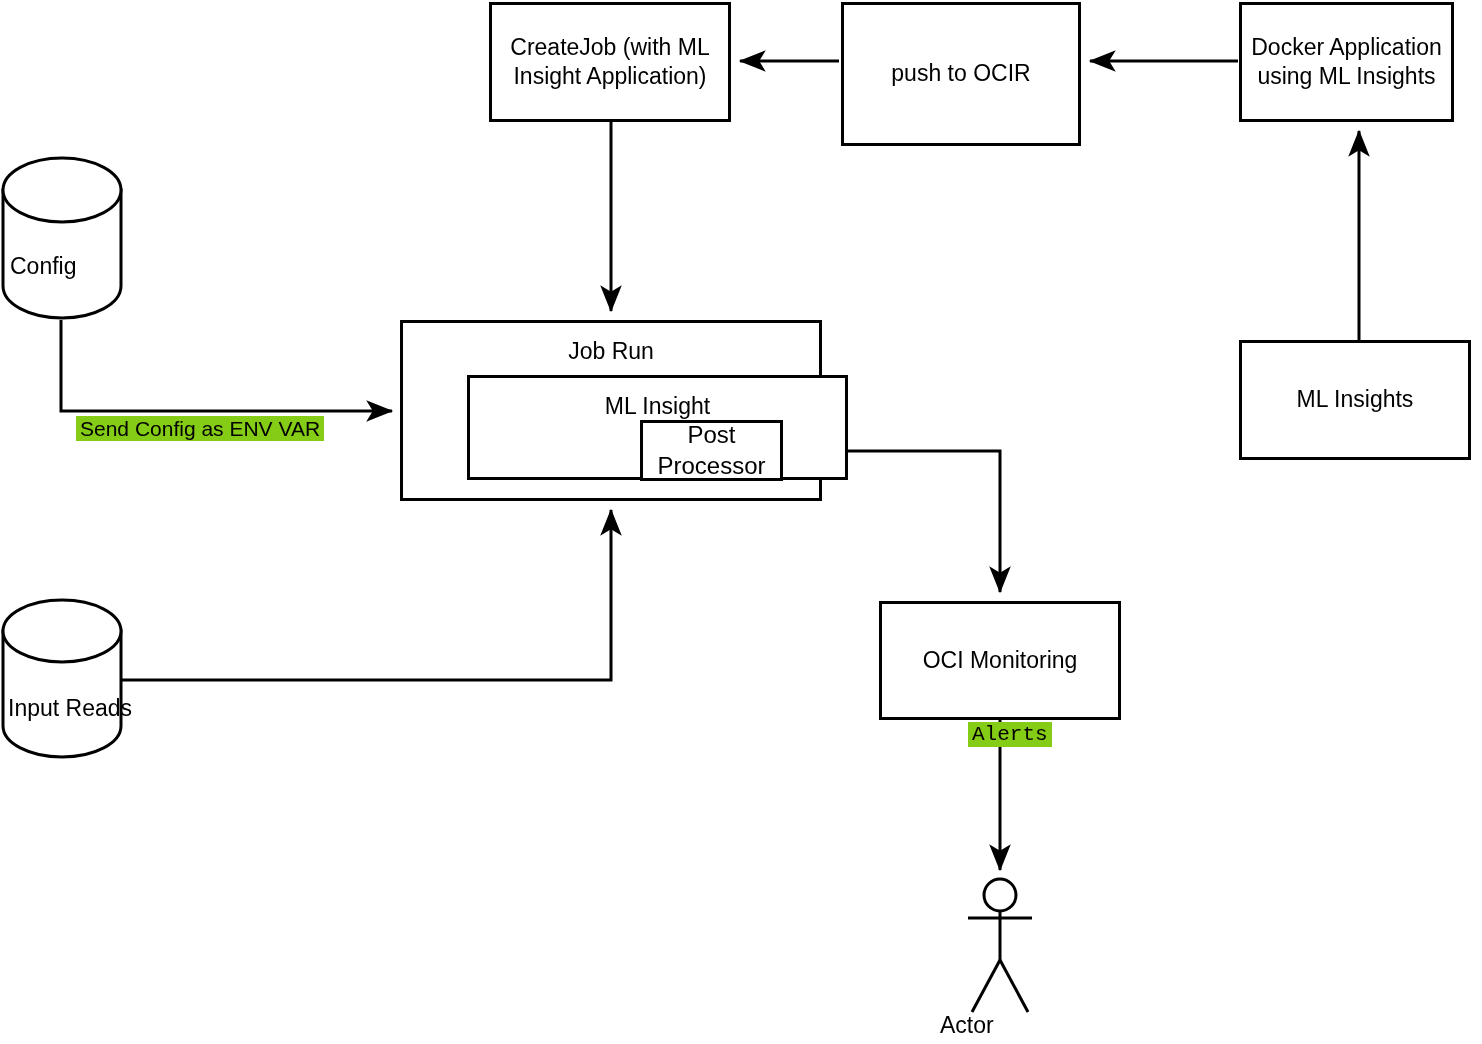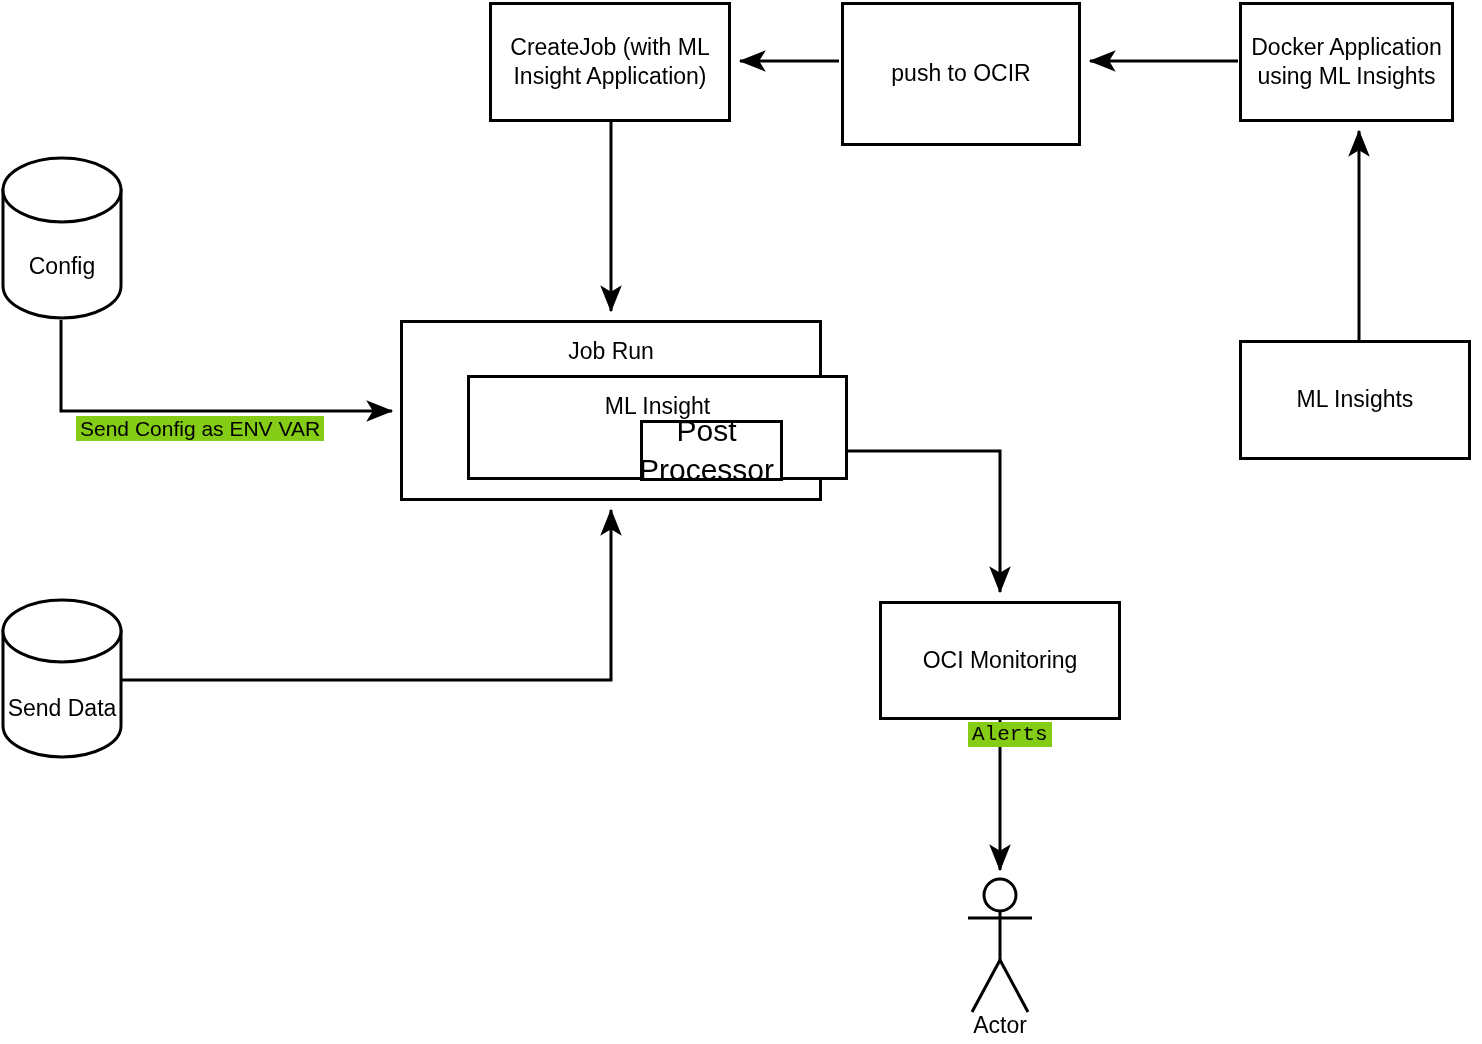--- a/index.html
+++ b/index.html
@@ -48,29 +48,29 @@
     white-space: nowrap;
     text-align: center;
     line-height: 1.2;
     padding: 0 4px;
   }
   .cyl-label {
     position: absolute;
     font-size: 23px;
     color: #000000;
     white-space: nowrap;
-    text-align: center;
     line-height: 1.2;
+    margin-left: 8px;
   }
   .actor-label {
     position: absolute;
     font-size: 23px;
     color: #000000;
     white-space: nowrap;
-    text-align: center;
+    text-align: left;
   }
 </style>
 </head>
 <body>
 
 <div id="canvas">
 
   <svg id="diagram-svg" viewBox="0 0 1482 1044" xmlns="http://www.w3.org/2000/svg">
     <defs>
       <marker id="arrowhead" markerWidth="10" markerHeight="10" refX="8.6" refY="4" orient="auto" markerUnits="strokeWidth">
@@ -130,31 +130,31 @@
   </div>
 
   <div class="node-box top-label" style="left:400px; top:320px; width:422px; height:181px;">
     <span>Job Run</span>
   </div>
 
   <div class="node-box top-label" style="left:421px; top:375px; width:381px; height:105px;margin-left:46px;">
     <span>ML Insight</span>
   </div>
 
-  <div class="node-box" style="left:640px; top:420px; width:143px; height:61px; font-size:30px;justify-content:flex-end;">
+  <div class="node-box" style="left:640px; top:420px; width:143px; height:61px; font-size:24px;justify-content:flex-end;">
     <span>Post Processor</span>
   </div>
 
   <div class="node-box" style="left:879px; top:601px; width:242px; height:119px;">
     <span>OCI Monitoring</span>
   </div>
 
   <div class="cyl-label" style="left:2px; top:253px; width:120px;">Config</div>
 
-  <div class="cyl-label" style="left:0px; top:695px; width:124px;">Send Data</div>
+  <div class="cyl-label" style="left:0px; top:695px; width:124px;">Input Reads</div>
 
   <div class="actor-label" style="left:940px; top:1012px; width:120px;">Actor</div>
 
   <div class="edge-label" style="left:76px; top:416px;">Send Config as ENV VAR</div>
 
 
   <div class="edge-label" style="left:968px; top:722px;font-family:Liberation Mono, monospace;">Alerts</div>
 
 </div>
 

